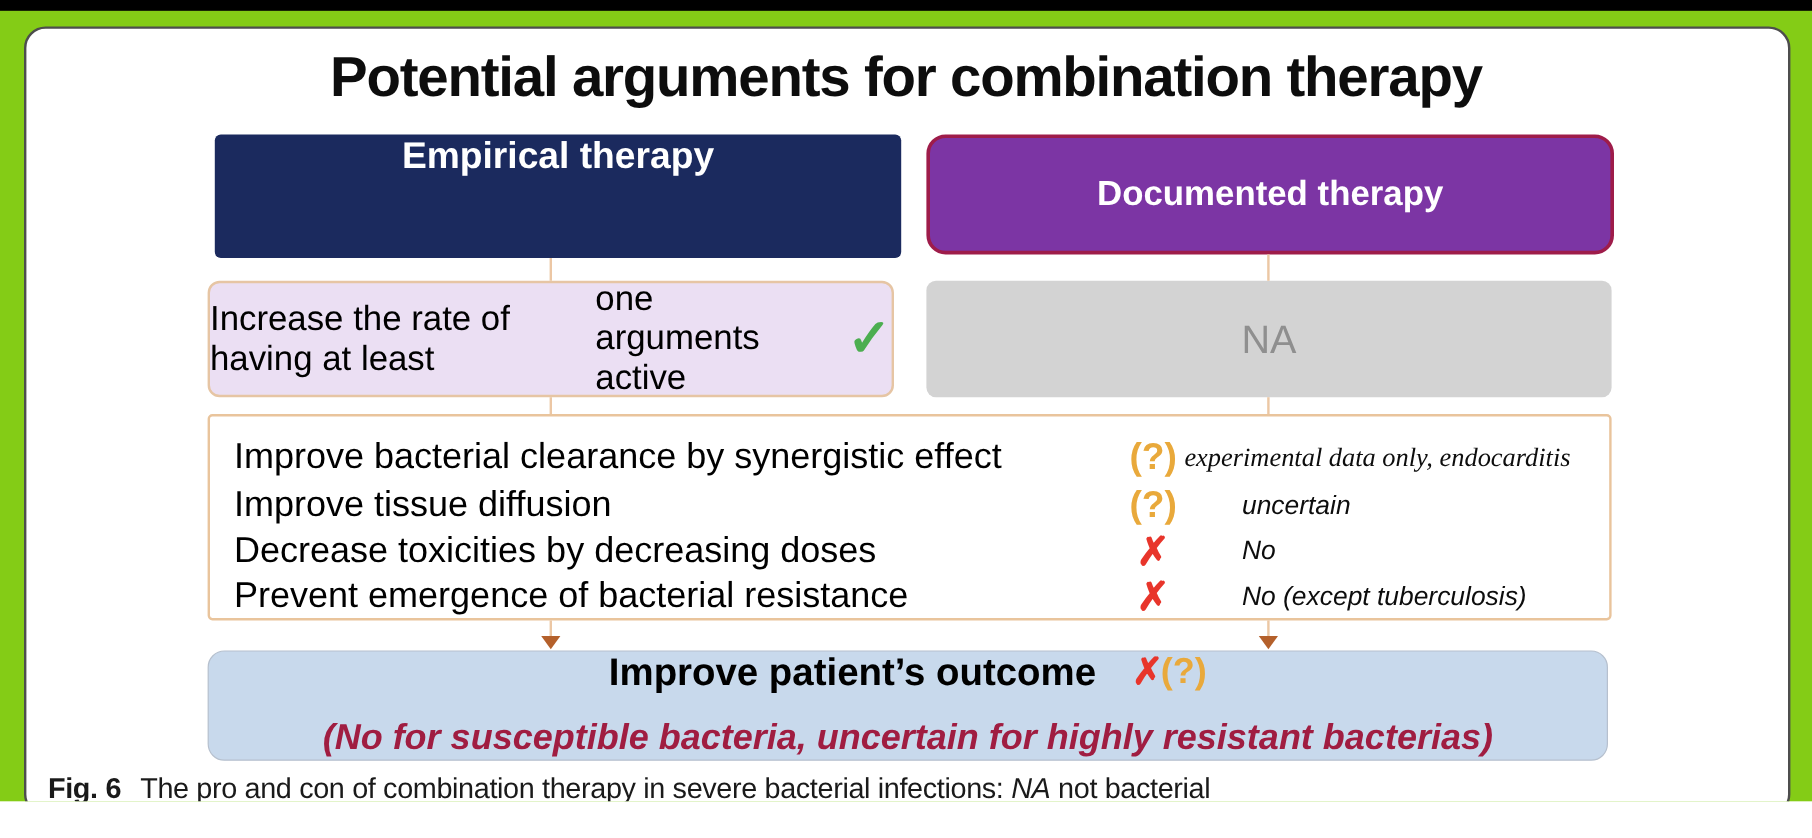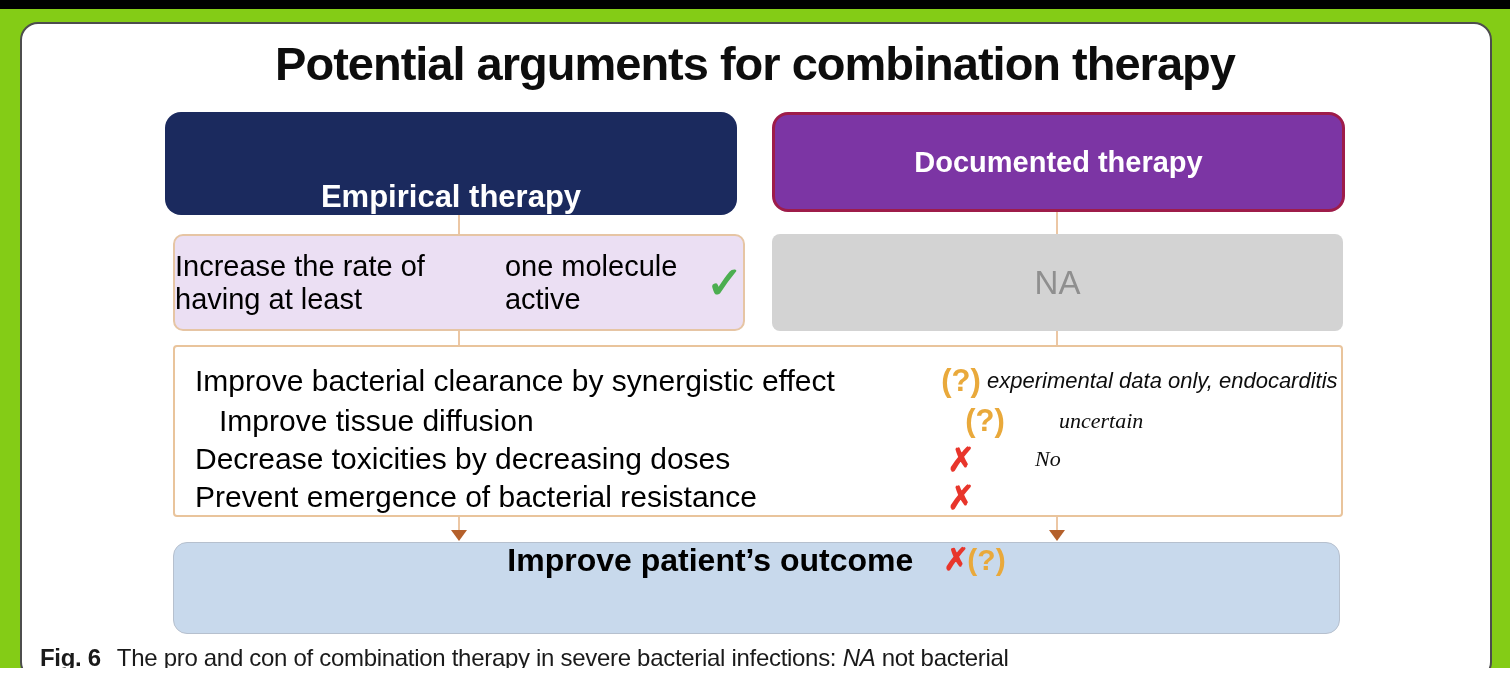--- a/index.html
+++ b/index.html
@@ -13,23 +13,23 @@
   .figure-frame{
     position:absolute; left:20px; top:22px; width:1472px; height:658px;
     border:2px solid #4d4d4d; border-radius:18px; background:#fff; box-sizing:border-box;
   }
   .title{
     position:absolute; left:0; top:36px; width:1510px; margin:0;
     text-align:center; font-size:47px; font-weight:600; letter-spacing:-1px; color:#0d0d0d;
   }
   .box{position:absolute; box-sizing:border-box;}
   .navy{
-    left:165px; top:112px; width:572px; height:103px;
-    background:var(--navy); border-radius:16px;
-    display:flex; align-items:flex-end; justify-content:center;
+    left:179px; top:112px; width:572px; height:103px;
+    background:var(--navy); border-radius:5px;
+    display:flex; align-items:flex-start; justify-content:center;
   }
   .navy span{color:#fff; font-weight:bold; font-size:31px;}
   .purple{
     left:772px; top:112px; width:573px; height:100px;
     background:var(--purple); border:3px solid var(--purple-border); border-radius:16px;
     display:flex; align-items:center; justify-content:center;
   }
   .purple span{color:#fff; font-weight:bold; font-size:29px; line-height:36px;}
   .lavender{
     left:173px; top:234px; width:572px; height:97px;
@@ -43,28 +43,28 @@
     left:772px; top:234px; width:571px; height:97px;
     background:var(--gray-box); border-radius:8px;
     display:flex; align-items:center; justify-content:center;
   }
   .grayb span{color:var(--gray-text); font-size:33px;}
   .middle{
     left:173px; top:345px; width:1170px; height:172px;
     background:#fff; border:2px solid var(--middle-border); border-radius:4px;
   }
   .arg-row{position:absolute; left:0; width:100%; height:39px;}
-  .arg-row.r0{top:14px;} .arg-row.r1{top:54px;margin-left:24px;} .arg-row.r2{top:92px;} .arg-row.r3{top:130px;}
+  .arg-row.r0{top:14px;} .arg-row.r1{top:54px;} .arg-row.r2{top:92px;} .arg-row.r3{top:130px;}
   .arg-label{position:absolute; left:20px; top:50%; transform:translateY(-50%); font-size:30px; color:#000; white-space:nowrap;}
   .arg-symbol{position:absolute; left:748px; width:76px; text-align:center; top:50%; transform:translateY(-50%); font-weight:bold;}
   .sym-amber{color:var(--amber); font-size:31px;}
   .sym-red{color:var(--red); font-size:33px;}
   .arg-note{position:absolute; top:50%; transform:translateY(-50%); font-style:italic; font-size:22px; color:#0d0d0d; white-space:nowrap;}
-  .note-wide{left:812px;}
-  .note-std{left:860px;font-family:Liberation Serif, serif;}
+  .note-wide{left:812px;font-family:Liberation Serif, serif;}
+  .note-std{left:860px;}
   .blueb{
     left:173px; top:542px; width:1167px; height:92px;
     background:var(--blue); border:1px solid #b6c0ce; border-radius:14px;
     display:flex; flex-direction:column; align-items:center; justify-content:space-between;
   }
   .outcome-line1{display:flex; align-items:center; line-height:34px;}
   .outcome-title{font-weight:bold; font-size:32px; color:#000;}
   .outcome-cross{color:var(--red); font-weight:bold; font-size:31px; margin-left:30px; margin-right:-2px;}
   .outcome-q{color:var(--amber); font-weight:bold; font-size:30px;}
   .outcome-line2{font-weight:bold; font-style:italic; font-size:30px; color:var(--dark-red); line-height:36px;}
@@ -103,21 +103,21 @@
     <span>Empirical therapy</span>
   </div>
 
   <div class="box purple">
     <span>Documented therapy</span>
   </div>
 
   <div class="box lavender">
     <span>Increase the rate of having at least</span>
     <span class="lav-line2">
-      <span>one molecule active</span>
+      <span>one arguments active</span>
       <span class="check">✓</span>
     </span>
   </div>
 
   <div class="box grayb">
     <span>NA</span>
   </div>
 
   <div class="box middle">
     <div class="arg-row r0">
@@ -131,38 +131,40 @@
       <span class="arg-note note-std">uncertain</span>
     </div>
     <div class="arg-row r2">
       <span class="arg-label">Decrease toxicities by decreasing doses</span>
       <span class="arg-symbol sym-red">✗</span>
       <span class="arg-note note-std">No</span>
     </div>
     <div class="arg-row r3">
       <span class="arg-label">Prevent emergence of bacterial resistance</span>
       <span class="arg-symbol sym-red">✗</span>
+      <span class="arg-note note-std">No (except tuberculosis)</span>
     </div>
   </div>
 
   <div class="vline vl-l1"></div>
   <div class="vline vl-l2"></div>
   <div class="vline vl-l3"></div>
   <div class="vline vl-r1"></div>
   <div class="vline vl-r2"></div>
   <div class="vline vl-r3"></div>
   <div class="arrowhead ah-left"></div>
   <div class="arrowhead ah-right"></div>
 
   <div class="box blueb">
     <div class="outcome-line1">
       <span class="outcome-title">Improve patient’s outcome</span>
       <span class="outcome-cross">✗</span>
       <span class="outcome-q">(?)</span>
     </div>
+    <div class="outcome-line2">(No for susceptible bacteria, uncertain for highly resistant bacterias)</div>
   </div>
 
   <div class="caption">
     <span class="cap-label">Fig. 6</span>
     <span>The pro and con of combination therapy in severe bacterial infections:</span>
     <span class="cap-italic">NA</span>
     <span>not bacterial</span>
   </div>
 
   <div class="page-edge bottom"></div>

